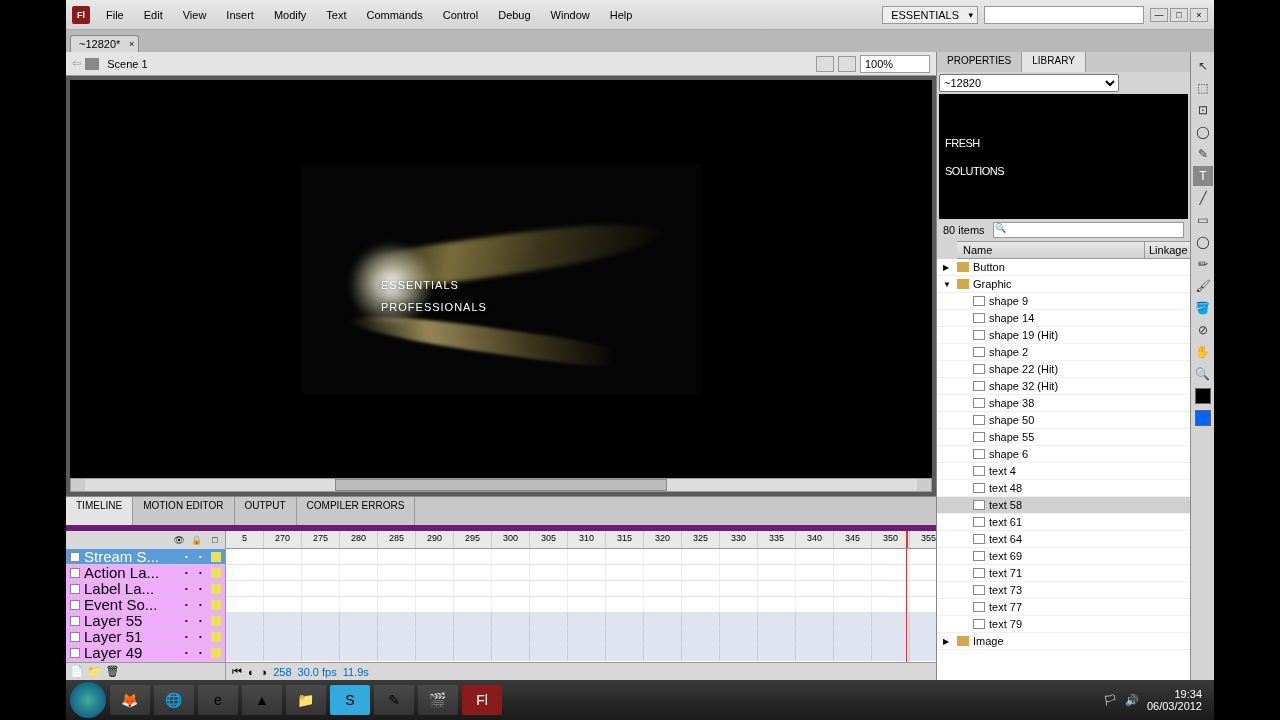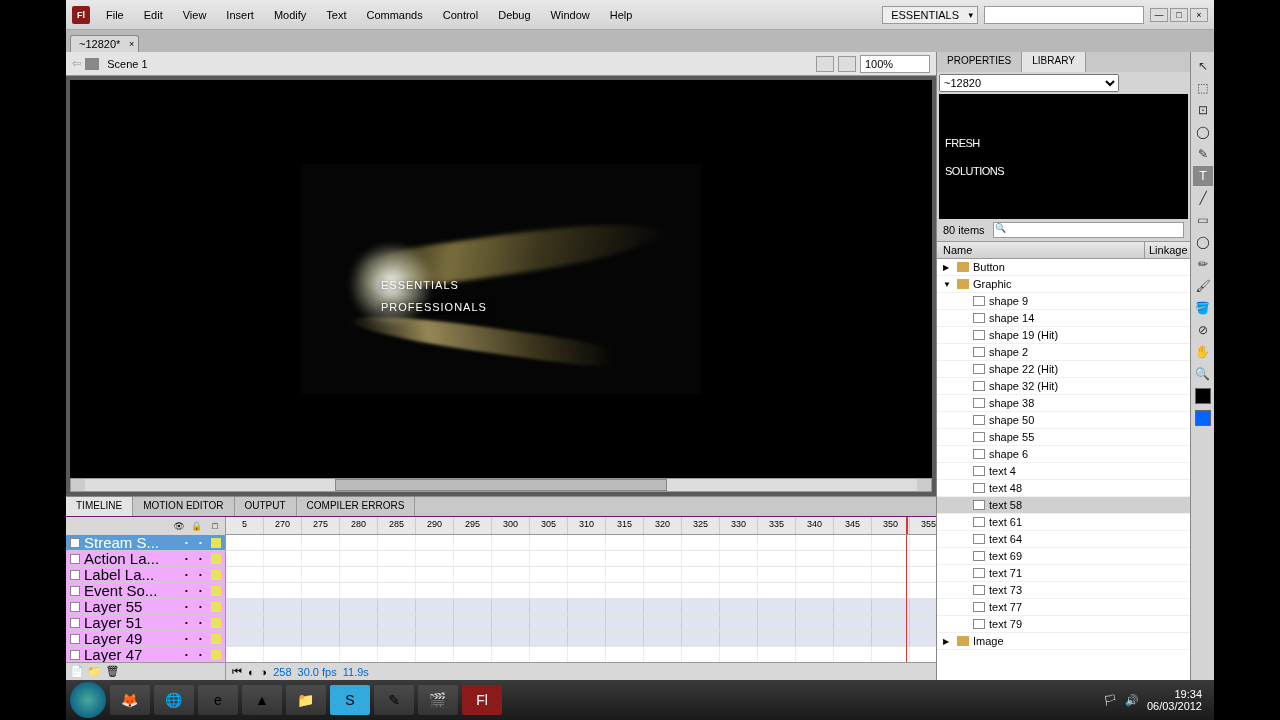--- a/index.html
+++ b/index.html
@@ -34,21 +34,21 @@
 .light-swirl { position: absolute; left: 0; top: 30px; width: 380px; height: 160px; }
 .glow1 { position: absolute; left: 40px; top: 40px; width: 100px; height: 100px; background: radial-gradient(circle,#fff 0%,rgba(255,255,220,0.5) 30%,transparent 60%); filter: blur(3px); }
 .streak1 { position: absolute; left: 60px; top: 20px; width: 300px; height: 80px; background: linear-gradient(100deg,transparent 0%,rgba(200,180,100,0.6) 30%,rgba(180,160,80,0.3) 60%,transparent 100%); border-radius: 50% 100% 100% 50%; transform: rotate(-8deg) scaleY(0.5); filter: blur(4px); }
 .streak2 { position: absolute; left: 50px; top: 120px; width: 260px; height: 50px; background: linear-gradient(80deg,transparent 0%,rgba(210,190,120,0.7) 30%,rgba(180,160,80,0.3) 70%,transparent 100%); border-radius: 100% 50% 50% 100%; transform: rotate(8deg) scaleY(0.5); filter: blur(3px); }
 .stage-text { position: absolute; left: 80px; top: 110px; color: #fff; font-size: 18px; font-family: Arial; letter-spacing: 1px; line-height: 22px; text-shadow: 0 0 4px rgba(0,0,0,0.8); }
 .h-scroll { height: 14px; background: #ddd; border: 1px solid #999; display: flex; }
 .h-scroll .arrow { width: 14px; background: #ccc; }
 .h-scroll .track { flex: 1; position: relative; }
 .h-scroll .thumb { position: absolute; left: 30%; width: 40%; height: 100%; background: #bbb; border: 1px solid #888; }
 .bottom-panels { height: 184px; display: flex; flex-direction: column; background: #d8d8d8; border-top: 1px solid #888; }
-.panel-tabs { height: 20px; display: flex; background: #c8c8c8; border-bottom: 1px solid #701a75; }
+.panel-tabs { height: 34px; display: flex; background: #c8c8c8; border-bottom: 6px solid #701a75; }
 .panel-tab { padding: 3px 10px; border-right: 1px solid #999; font-size: 10px; }
 .panel-tab.active { background: #e4e4e4; }
 .timeline-body { flex: 1; display: flex; min-height: 0; }
 .layer-col { width: 160px; display: flex; flex-direction: column; border-right: 1px solid #999; }
 .layer-header { height: 18px; background: #d8d8d8; display: flex; align-items: center; justify-content: flex-end; padding-right: 4px; gap: 6px; }
 .layer-header span { width: 12px; font-size: 9px; text-align: center; }
 .layers { flex: 1; overflow: hidden; }
 .layer-row { height: 16px; display: flex; align-items: center; border-bottom: 1px solid #ccc; background: #f0abfc; padding: 0 4px; gap: 4px; }
 .layer-row.sel { background: #5a9bd8; color: #fff; }
 .layer-page { width: 10px; height: 10px; border: 1px solid #888; background: #fff; }
@@ -70,21 +70,21 @@
 .lib-tabs { height: 20px; display: flex; background: #c8c8c8; }
 .lib-tab { padding: 3px 10px; border-right: 1px solid #999; font-size: 10px; }
 .lib-tab.active { background: #e4e4e4; }
 .lib-doc { height: 22px; padding: 2px; }
 .lib-doc select { width: 180px; height: 18px; }
 .lib-preview { height: 125px; background: #000; margin: 0 2px; display: flex; align-items: center; padding-left: 6px; }
 .lib-preview-text { color: #fff; font-size: 24px; font-family: Arial; line-height: 28px; letter-spacing: -0.5px; }
 .lib-count { height: 22px; display: flex; align-items: center; padding: 0 6px; gap: 8px; }
 .lib-search { flex: 1; height: 16px; border: 1px solid #999; background: #fff; position: relative; padding-left: 16px; }
 .lib-search::before { content: "🔍"; position: absolute; left: 2px; top: 0; font-size: 9px; }
-.lib-header { height: 18px; background: linear-gradient(#e8e8e8,#d0d0d0); display: flex; border-top: 1px solid #999; border-bottom: 1px solid #999; }
+.lib-header { height: 18px; background: linear-gradient(#e8e8e8,#d0d0d0); display: flex; border-top: 1px solid #999; border-bottom: 1px solid #999; margin-left: 20px; }
 .lib-col-name { flex: 1; padding: 2px 6px; border-right: 1px solid #999; }
 .lib-col-link { width: 45px; padding: 2px 4px; }
 .lib-list { flex: 1; background: #fff; overflow-y: auto; overflow-x: hidden; }
 .lib-item { height: 17px; display: flex; align-items: center; padding-left: 6px; gap: 4px; border-bottom: 1px solid #f0f0f0; }
 .lib-item.folder { font-weight: normal; }
 .lib-item.child { padding-left: 36px; }
 .lib-item.sel { background: #d0d0d0; }
 .lib-icon { width: 12px; height: 10px; }
 .lib-icon.folder-i { background: #d4a84a; }
 .lib-icon.graphic-i { background: #fff; border: 1px solid #888; }

